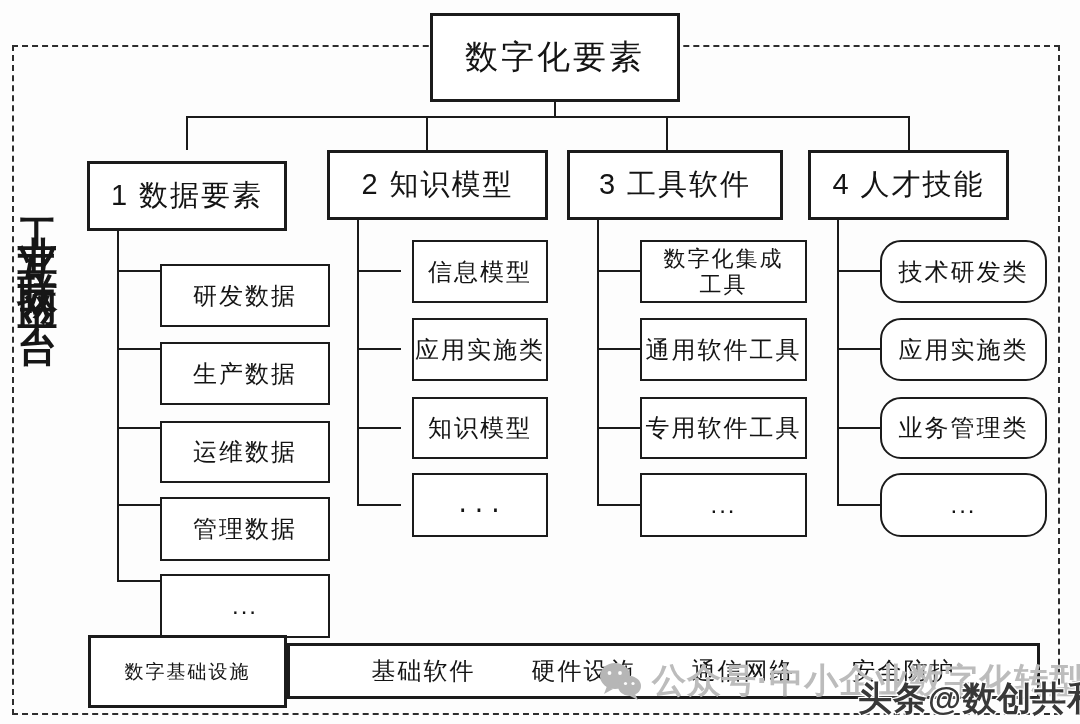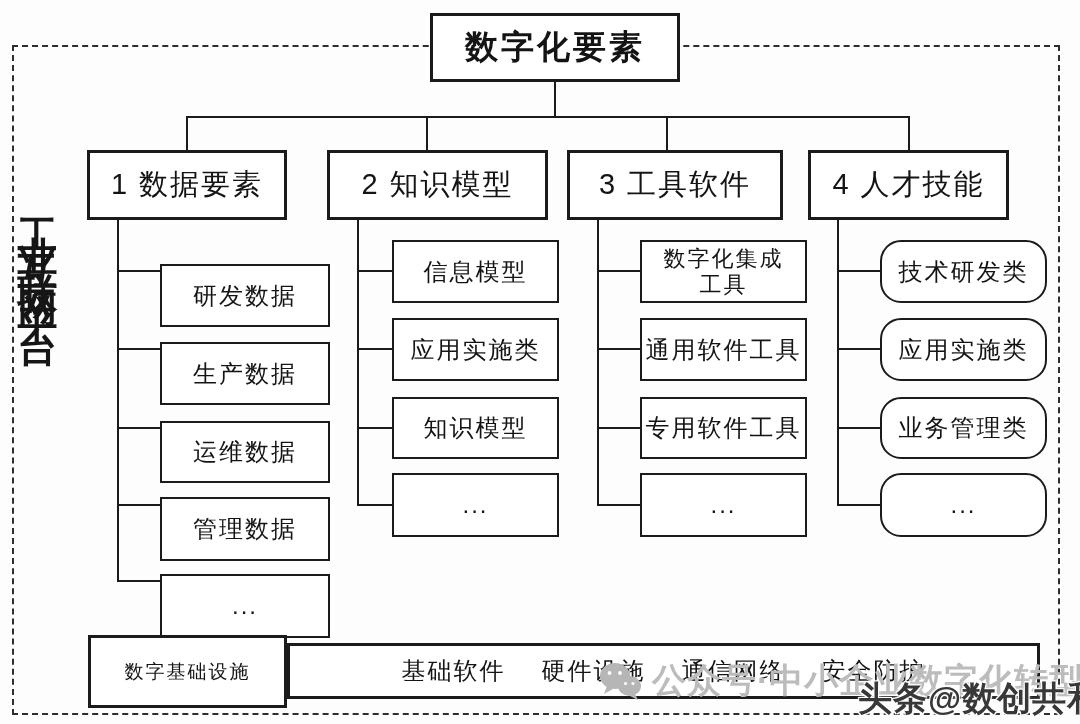--- a/index.html
+++ b/index.html
@@ -14,40 +14,40 @@
   }
   .vl,.hl{position:absolute;background:#1b1b1b;z-index:2;}
   .vl{width:2px;}
   .hl{height:2px;}
   .box{
     position:absolute;background:#ffffff;border:2px solid #1b1b1b;
     display:flex;align-items:center;justify-content:center;text-align:center;
     z-index:3;box-sizing:border-box;letter-spacing:2px;
   }
   .thick{border-width:3px;}
-  .root-box{left:430px;top:13px;width:250px;height:69px;font-size:33px;font-weight:bold;letter-spacing:3px;}
+  .root-box{left:430px;top:13px;width:250px;height:89px;font-size:33px;font-weight:normal;letter-spacing:3px;}
   .head{top:150px;height:70px;font-size:29px;}
-  .hc1{left:87px;width:200px;}
+  .hc1{left:87px;width:200px;margin-top:11px;}
   .hc2{left:327px;width:221px;}
   .hc3{left:567px;width:216px;}
   .hc4{left:808px;width:201px;}
   .item{font-size:24px;}
   .c1{left:160px;width:170px;margin-top:24px;}
-  .c2{left:392px;width:167px;}
+  .c2{left:412px;width:136px;font-family:Liberation Mono, monospace;}
   .c3{left:640px;width:167px;}
   .c4{left:880px;width:167px;border-radius:21px;}
   .r1{top:240px;height:63px;}
   .r2{top:318px;height:63px;}
   .r3{top:397px;height:62px;}
   .r4{top:473px;height:64px;}
   .r5{top:550px;height:64px;}
   .wrap2{display:inline-block;max-width:126px;word-break:break-all;line-height:1.15;font-size:22px;}
   .infra-label{left:88px;top:635px;width:199px;height:73px;font-size:19px;}
   .infra-bar{left:287px;top:643px;width:753px;height:56px;font-size:24px;}
-  .infra-bar span{margin:0 18px;white-space:nowrap;}
+  .infra-bar span{margin:0 28px;white-space:nowrap;}
   .platform{
     position:absolute;left:18px;top:186px;height:430px;z-index:3;
     writing-mode:vertical-rl;text-orientation:upright;
     font-size:40px;font-weight:bold;letter-spacing:18px;line-height:1;color:#161616;
   }
   .wm-wechat{
     position:absolute;left:598px;top:658px;display:flex;align-items:center;gap:10px;
     z-index:8;pointer-events:none;
   }
   .wm-wechat .wm-text{

